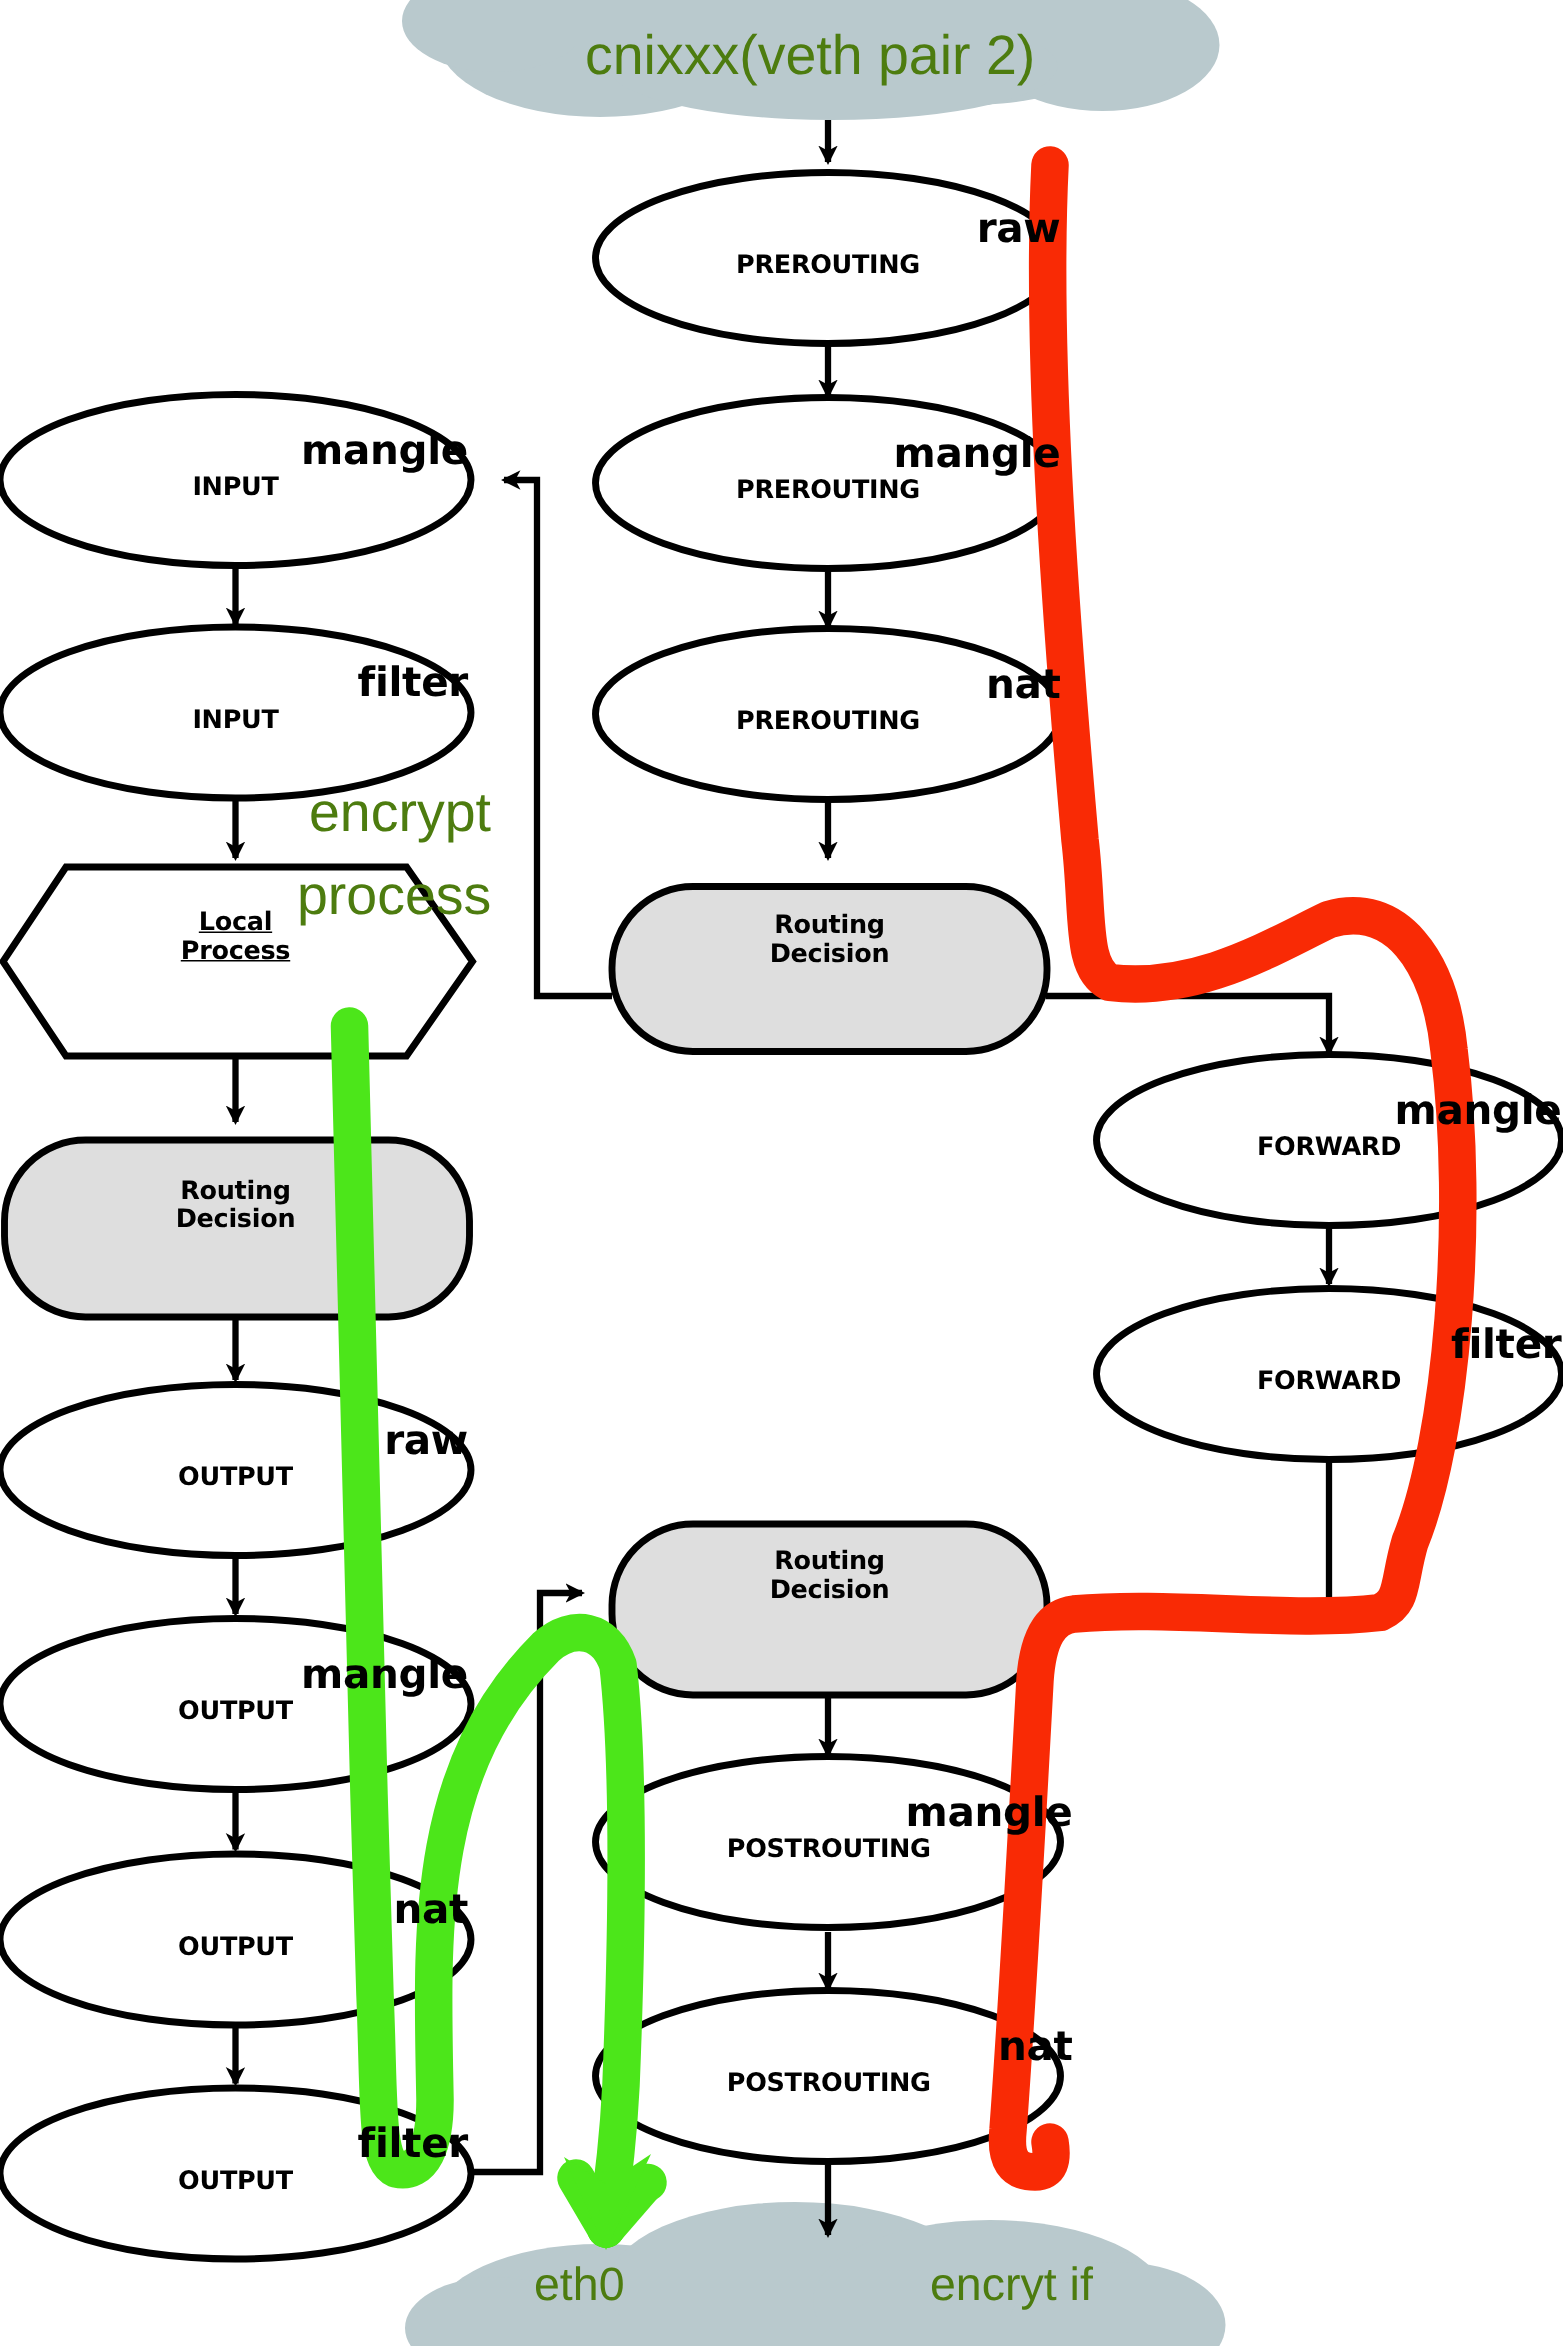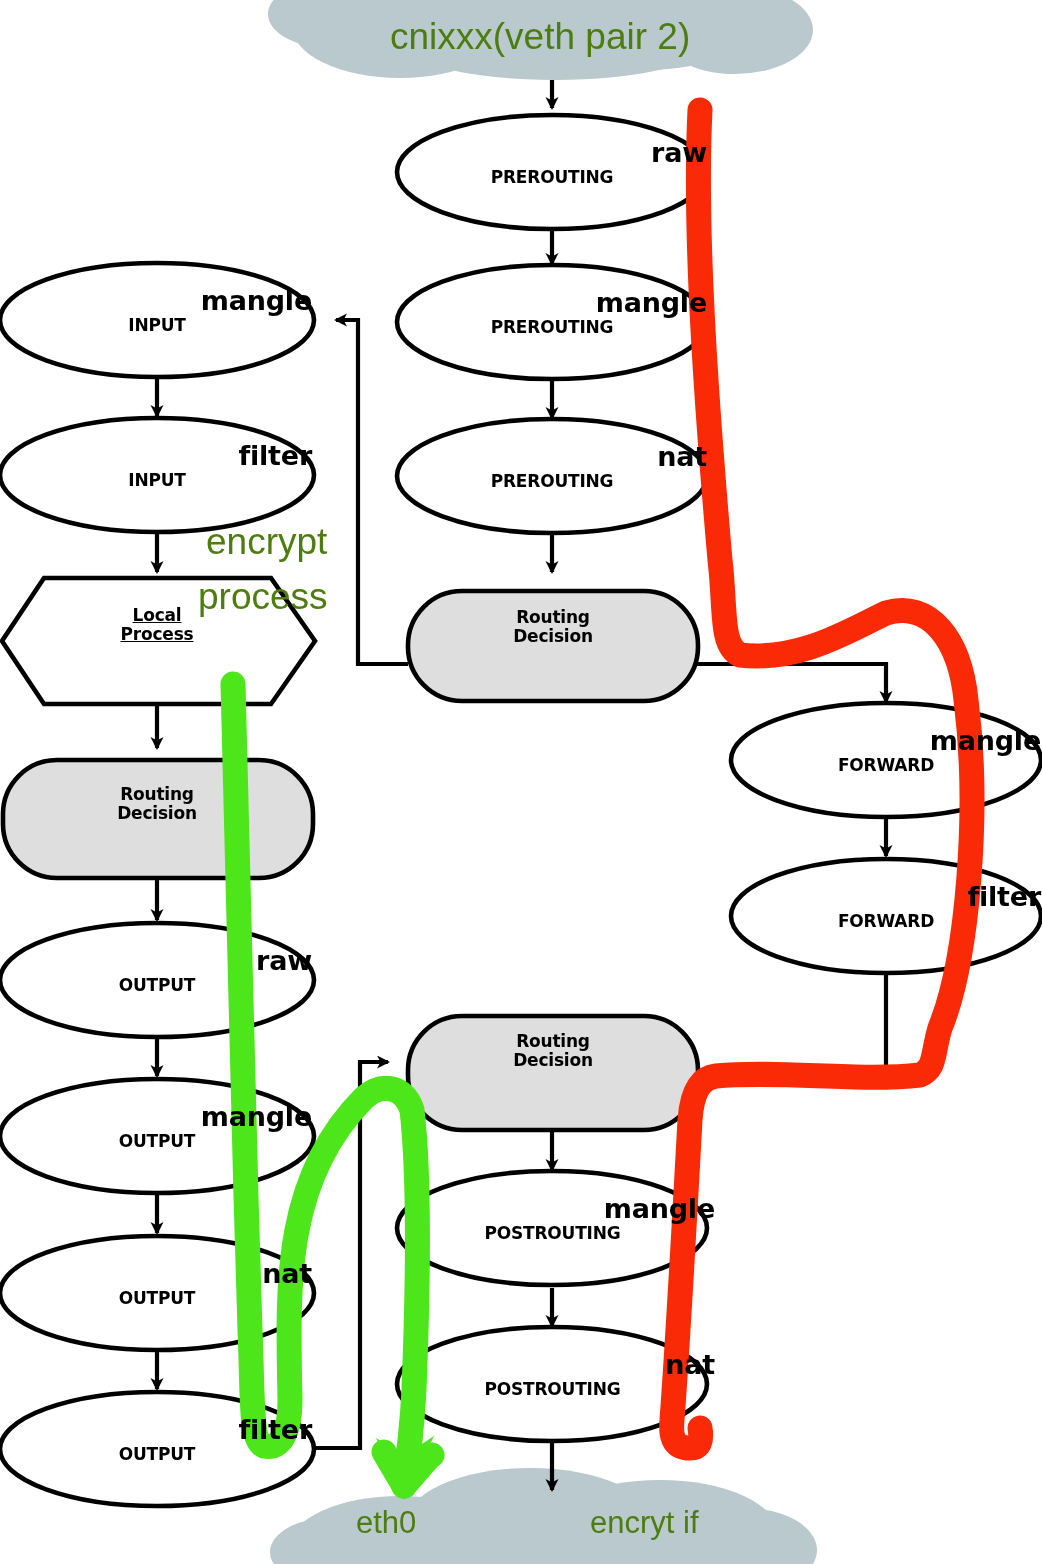--- a/index.html
+++ b/index.html
@@ -223,15 +223,15 @@
     <span class="l1">nat</span>
     <span class="l2">POSTROUTING</span>
   </div>
 
   <div class="annot" style="left:390px;top:17px;">cnixxx(veth pair 2)</div>
 
   <div class="annot" style="left:206px;top:522px;">encrypt</div>
   <div class="annot" style="left:198px;top:577px;">process</div>
 
   <div class="annot small" style="left:356px;top:1506px;">eth0</div>
-  <div class="annot small" style="left:590px;top:1506px;">encryt if</div>
+  <div class="annot small" style="left:620px;top:1506px;">encryt if</div>
 
 </div>
 
 </body></html>

